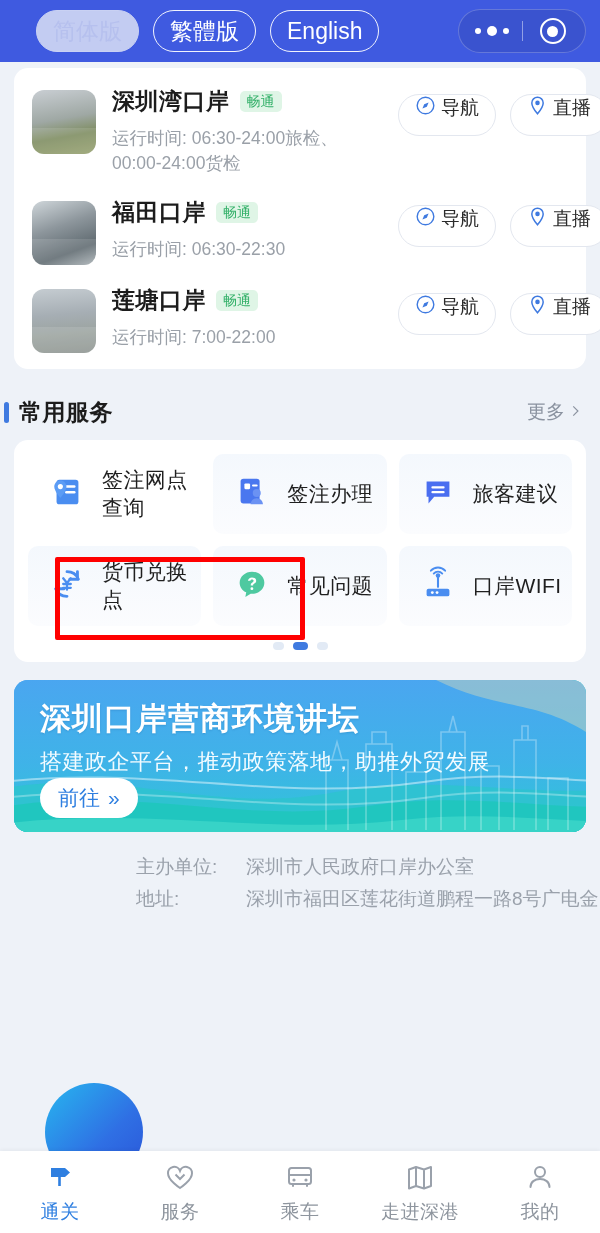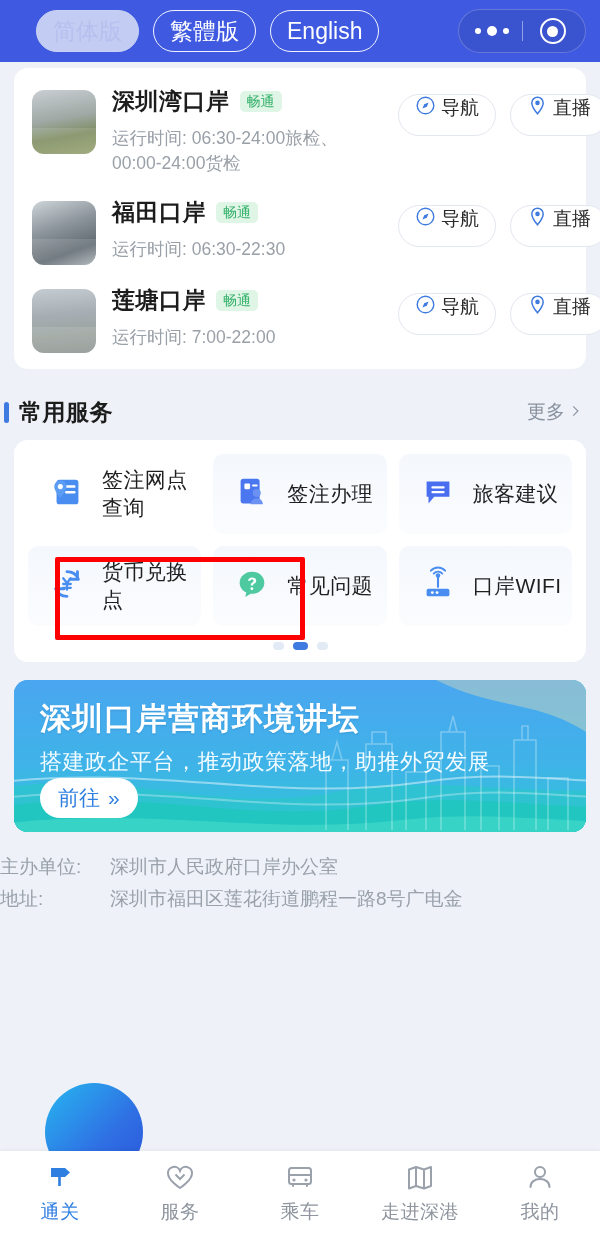--- a/index.html
+++ b/index.html
@@ -135,21 +135,21 @@
   .banner-title{ font-size:31px; font-weight:bold; color:#fff; letter-spacing:1px; text-shadow:0 1px 2px rgba(0,60,120,.18);}
   .banner-sub{ font-size:22px; color:#f2fbff; margin-top:7px; letter-spacing:.5px;}
   .banner-btn{
     position:absolute; left:26px; bottom:14px; z-index:6;
     background:#fff; border-radius:20px; height:40px; padding:4px 18px;
     display:flex; align-items:center; gap:8px;
     font-size:21px; color:#2f7fe0;
   }
 
   
-  .footer{ margin:22px 0 0 0; }
+  .footer{ margin:22px 0 0 0; padding-left:136px; }
   .f-line{ display:flex; font-size:19px; color:#9aa1ab; margin-bottom:6px; }
   .f-key{ width:110px; flex:none;}
   .fab{
     position:absolute; left:45px; top:1083px; width:98px;height:98px;border-radius:50%;
     background:linear-gradient(135deg,#27b7ef 0%,#2f6fe4 60%,#2a55d8 100%);
     z-index:6;
   }
 
   
   .tabbar{

